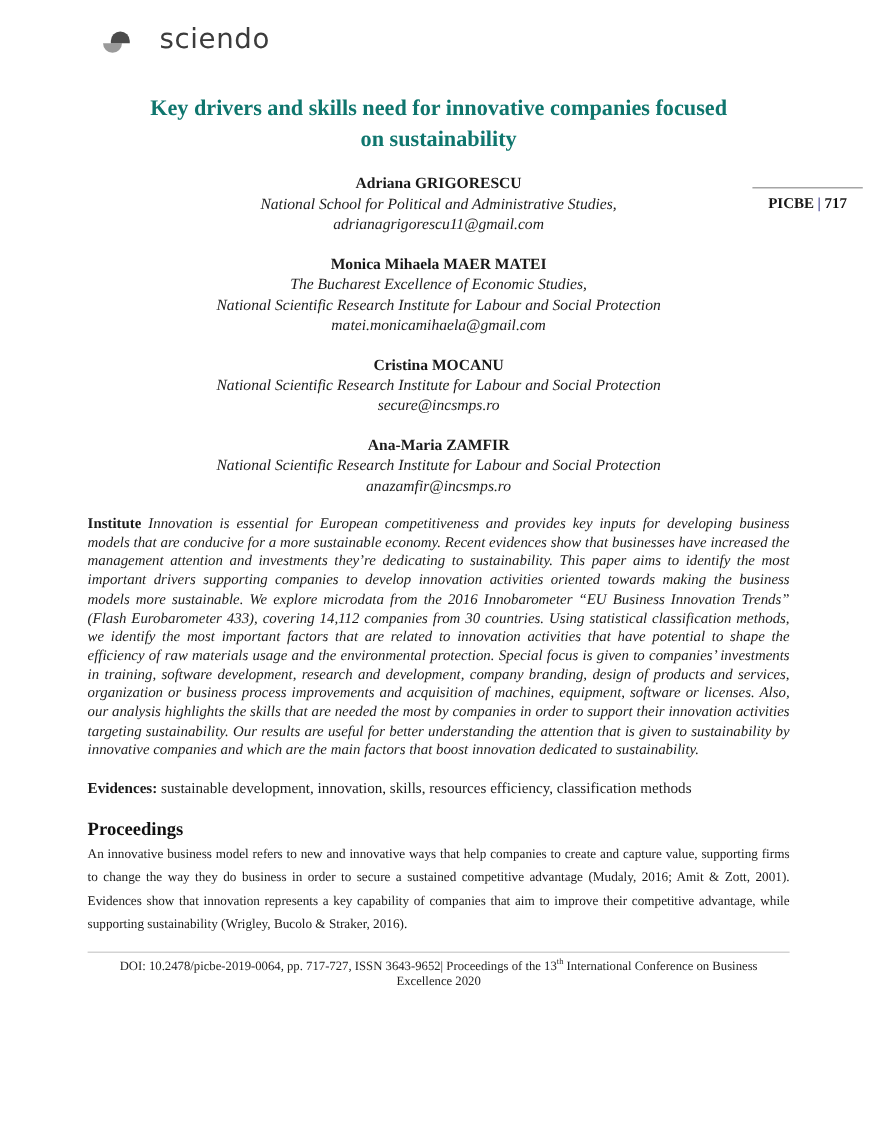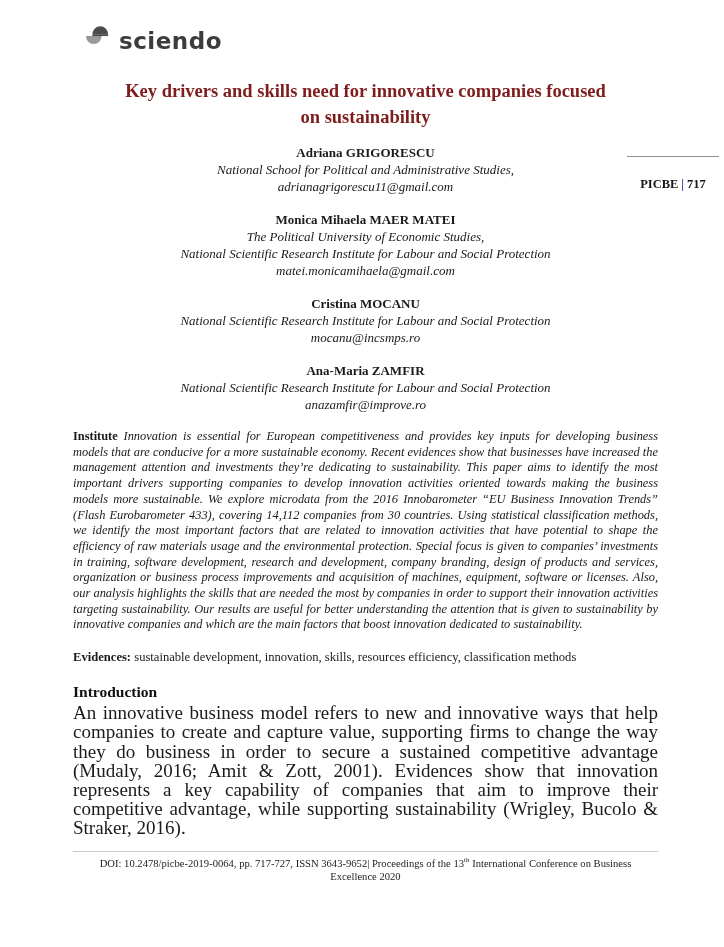--- a/index.html
+++ b/index.html
@@ -1,45 +1,45 @@
 <!DOCTYPE html>
 <html><head>
 <meta charset="utf-8">
 <style>
   html,body{margin:0;padding:0;}
   body{
     width:724px;height:947px;background:#ffffff;position:relative;
     font-family:"Liberation Serif",serif;color:#1a1a1a;overflow:hidden;
   }
   
-  .logo{position:absolute;left:84px;top:20px;display:flex;align-items:flex-end;gap:9px;font-weight:bold;}
+  .logo{position:absolute;left:84px;top:20px;display:flex;align-items:flex-start;gap:23px;}
   .logo-icon{display:block;width:26px;height:34px;}
   .logo-text{font-family:"DejaVu Sans",sans-serif;font-size:23px;color:#3c3c3c;letter-spacing:.5px;}
   
   .side-note{
     position:absolute;right:5px;top:156px;width:92px;
-    border-top:1px solid #8f8f8f;padding-top:20px;text-align:center;
+    border-top:1px solid #8f8f8f;padding-top:5px;text-align:center;
     font-weight:bold;font-size:12.5px;color:#161616;white-space:nowrap;
   }
   .side-sep{padding:0 3px;color:#3b3b8f;}
   
   .content{position:absolute;left:73px;top:78px;width:585px;}
-  .title{font-size:18.5px;font-weight:bold;text-align:center;line-height:26px;margin:0 0 14px 0;color:#7f1d1d;}
+  .title{font-size:18.5px;font-weight:bold;text-align:center;line-height:26px;margin:0 0 14px 0;color:#0f766e;}
   .author{text-align:center;font-size:13px;line-height:17px;margin-bottom:16px;}
   .a-name{font-weight:bold;}
   .a-affil,.a-email{font-style:italic;}
   .abstract{
     text-align:justify;font-size:12.4px;line-height:15.7px;font-style:italic;
     margin:9px 0 0 0;
   }
   .abstract .lead{font-style:normal;font-weight:bold;}
   .keywords{font-size:12.6px;margin:17px 0 0 0;}
   .keywords .lead{font-weight:bold;}
   .intro-heading{font-size:15.5px;font-weight:bold;margin:18px 0 2px 0;color:#111;}
-  .body-text{text-align:justify;font-size:19px;line-height:19.2px;margin:0;}
+  .body-text{text-align:justify;font-size:11px;line-height:19.2px;margin:0;}
   .page-footer{
     margin-top:13px;border-top:1px solid #c9c9c9;padding-top:5px;
     text-align:center;font-size:10.6px;line-height:13.5px;color:#1c1c1c;
   }
   .page-footer sup{font-size:7px;line-height:0;}
 </style>
 </head>
 <body>
 
 <header class="logo">
@@ -65,47 +65,47 @@
   </h1>
 
   <section>
     <div class="author">
       <div class="a-name">Adriana GRIGORESCU</div>
       <div class="a-affil">National School for Political and Administrative Studies,</div>
       <div class="a-email">adrianagrigorescu11@gmail.com</div>
     </div>
     <div class="author">
       <div class="a-name">Monica Mihaela MAER MATEI</div>
-      <div class="a-affil">The Political University of Economic Studies,</div>
+      <div class="a-affil">The Bucharest Excellence of Economic Studies,</div>
       <div class="a-affil">National Scientific Research Institute for Labour and Social Protection</div>
       <div class="a-email">matei.monicamihaela@gmail.com</div>
     </div>
     <div class="author">
       <div class="a-name">Cristina MOCANU</div>
       <div class="a-affil">National Scientific Research Institute for Labour and Social Protection</div>
-      <div class="a-email">mocanu@incsmps.ro</div>
+      <div class="a-email">secure@incsmps.ro</div>
     </div>
     <div class="author">
       <div class="a-name">Ana-Maria ZAMFIR</div>
       <div class="a-affil">National Scientific Research Institute for Labour and Social Protection</div>
-      <div class="a-email">anazamfir@improve.ro</div>
+      <div class="a-email">anazamfir@incsmps.ro</div>
     </div>
   </section>
 
   <p class="abstract">
     <span class="lead">Institute</span>
     <span>Innovation is essential for European competitiveness and provides key inputs for developing business models that are conducive for a more sustainable economy. Recent evidences show that businesses have increased the management attention and investments they’re dedicating to sustainability. This paper aims to identify the most important drivers supporting companies to develop innovation activities oriented towards making the business models more sustainable. We explore microdata from the 2016 Innobarometer “EU Business Innovation Trends” (Flash Eurobarometer 433), covering 14,112 companies from 30 countries. Using statistical classification methods, we identify the most important factors that are related to innovation activities that have potential to shape the efficiency of raw materials usage and the environmental protection. Special focus is given to companies’ investments in training, software development, research and development, company branding, design of products and services, organization or business process improvements and acquisition of machines, equipment, software or licenses. Also, our analysis highlights the skills that are needed the most by companies in order to support their innovation activities targeting sustainability.  Our results are useful for better understanding the attention that is given to sustainability by innovative companies and which are the main factors that boost innovation dedicated to sustainability.</span>
   </p>
 
   <p class="keywords">
     <span class="lead">Evidences:</span>
     <span>sustainable development, innovation, skills, resources efficiency, classification methods</span>
   </p>
 
-  <h2 class="intro-heading">Introduction</h2>
+  <h2 class="intro-heading">Proceedings</h2>
   <p class="body-text">An innovative business model refers to new and innovative ways that help companies to create and capture value, supporting firms to change the way they do business in order to secure a sustained competitive advantage (Mudaly, 2016; Amit &amp; Zott, 2001). Evidences show that innovation represents a key capability of companies that aim to improve their competitive advantage, while supporting sustainability (Wrigley, Bucolo &amp; Straker, 2016).</p>
 
   <footer class="page-footer">
     <div><span>DOI: 10.2478/picbe-2019-0064, pp. 717-727, ISSN 3643-9652| Proceedings of the 13</span><sup>th</sup><span> International Conference on Business</span></div>
     <div>Excellence 2020</div>
   </footer>
 
 </main>
 
 </body></html>

